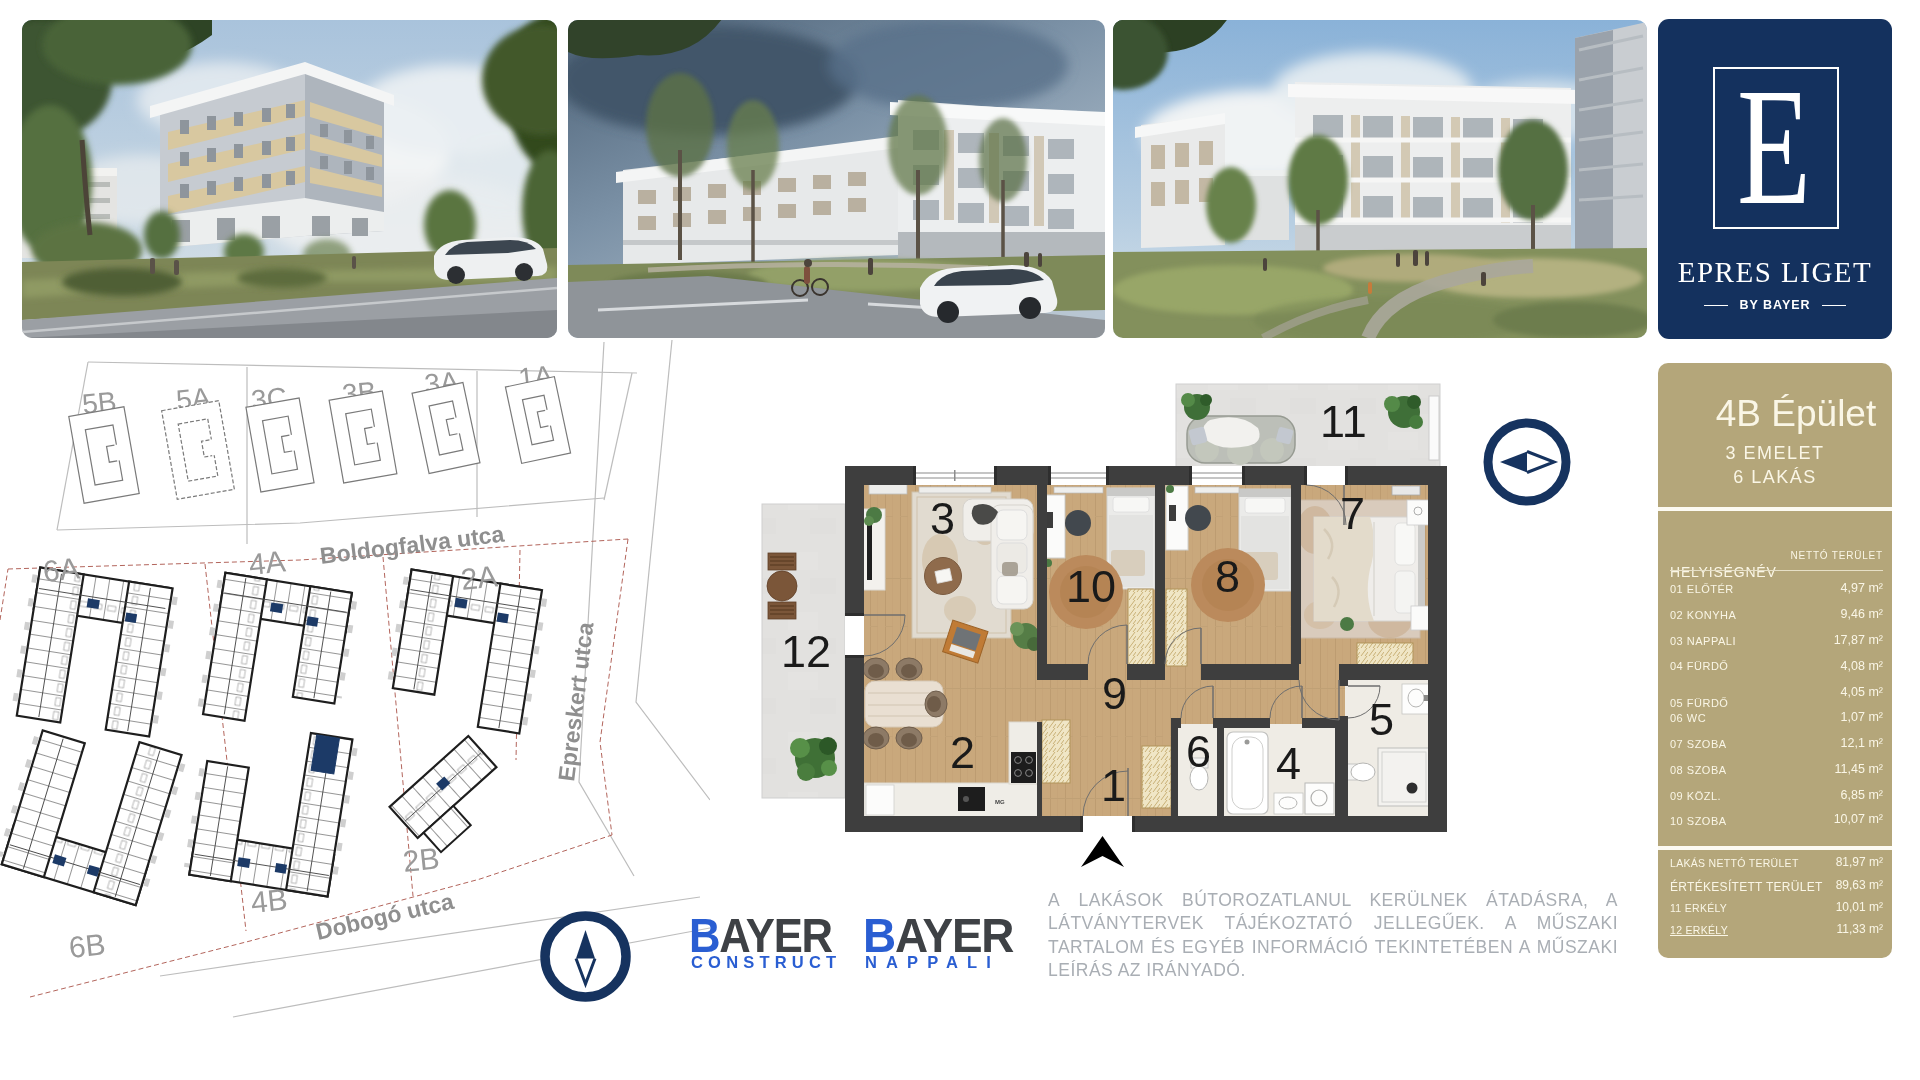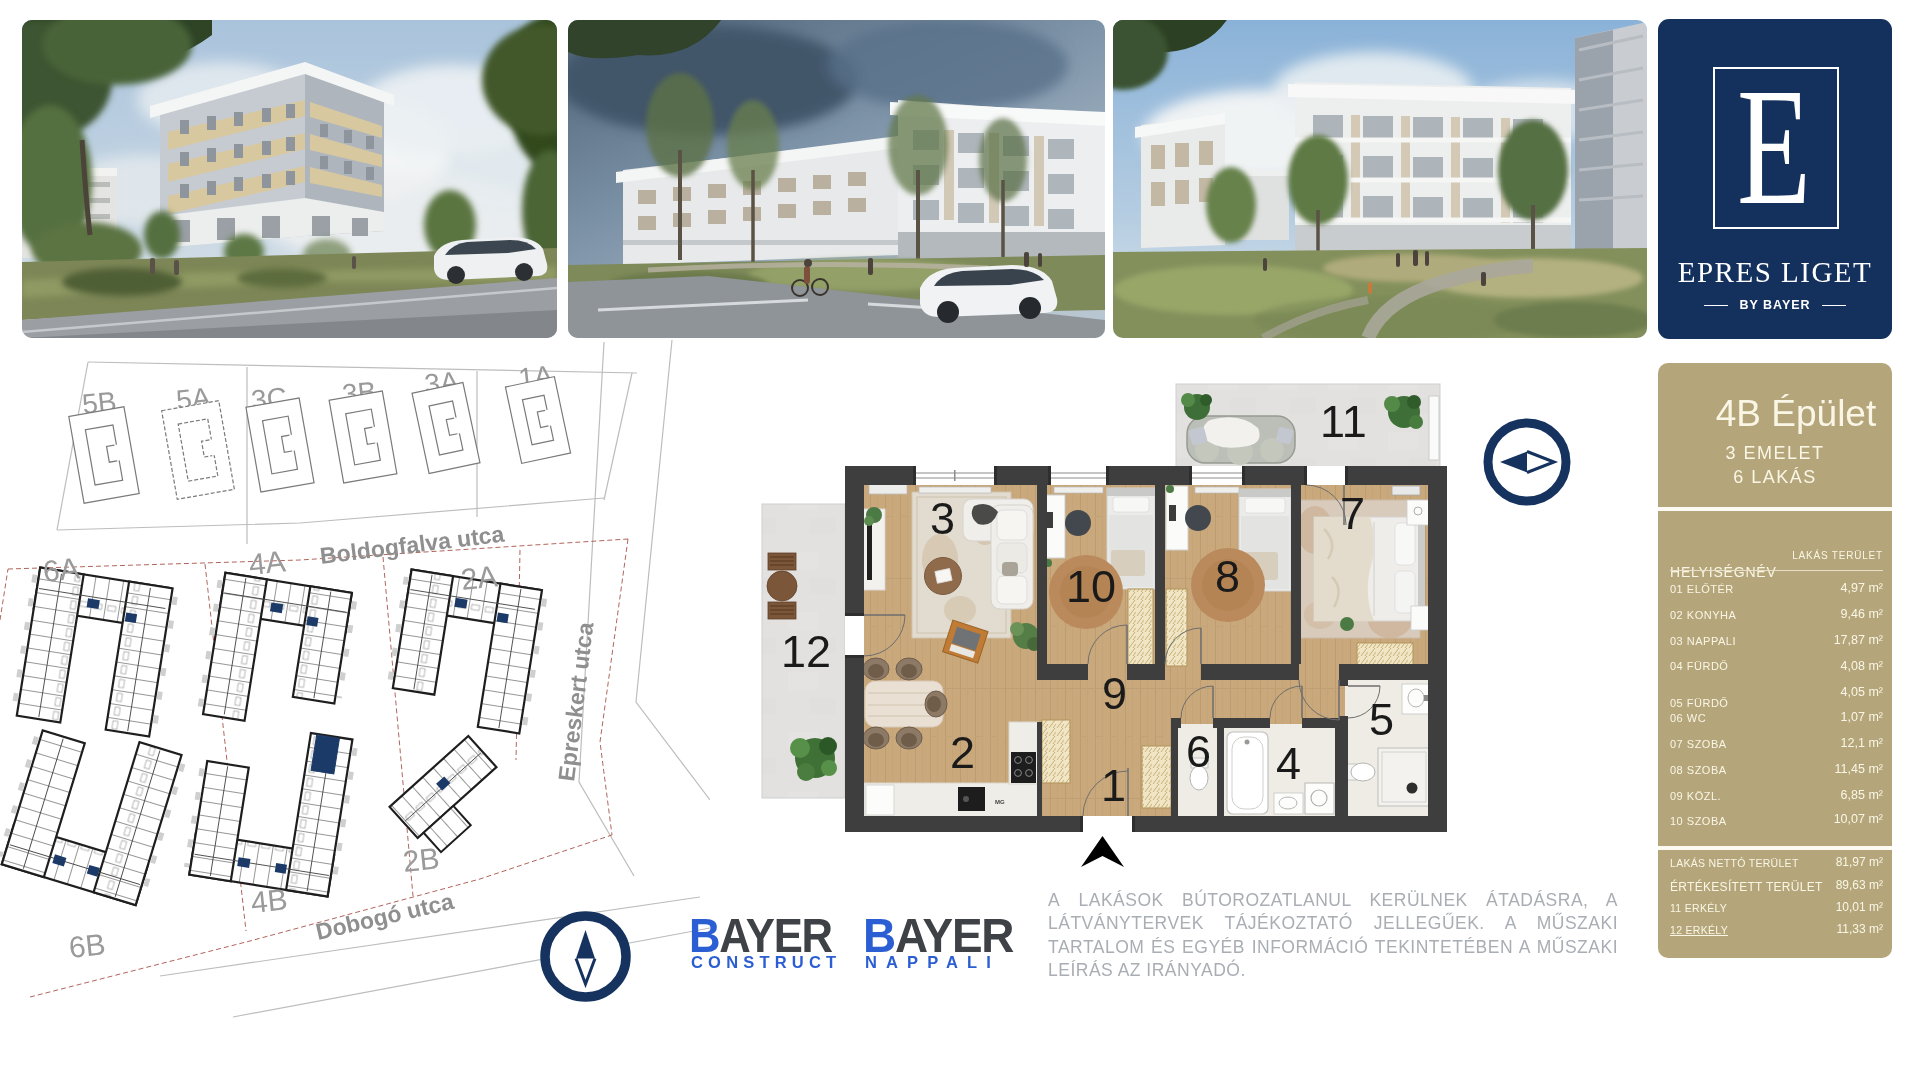--- a/index.html
+++ b/index.html
@@ -959,21 +959,21 @@
 <div class="abs" style="left:1658px;top:363px;width:234px;height:595px;border-radius:10px;background:#b4a67a;color:#faf6e6;">
 
   <div class="abs" style="left:0;top:30px;width:276px;text-align:center;font-size:37px;font-weight:300;">4B Épület</div>
 
   <div class="abs" style="left:0;top:80px;width:234px;text-align:center;font-size:18px;letter-spacing:1.5px;">3 EMELET</div>
   <div class="abs" style="left:0;top:104px;width:234px;text-align:center;font-size:18px;letter-spacing:1.5px;">6 LAKÁS</div>
 
   <div class="abs" style="left:0;top:144px;width:234px;height:4px;background:#fcfaf2;"></div>
 
   <div class="abs" style="left:12px;top:201px;font-size:14px;letter-spacing:0.8px;">HELYISÉGNÉV</div>
-  <div class="abs" style="right:9px;top:187px;font-size:10px;letter-spacing:0.8px;">LAKÁS TERÜLET</div>
+  <div class="abs" style="right:9px;top:187px;font-size:10px;letter-spacing:0.8px;">NETTÓ TERÜLET</div>
   <div class="abs" style="left:12px;top:207px;width:213px;height:1px;background:#e6dfc6;"></div>
 
   <div class="abs" style="left:12px;top:220px;font-size:11px;letter-spacing:0.5px;">01 ELŐTÉR</div>
     <div class="abs" style="right:9px;top:218px;font-size:12.5px;">4,97 m²</div>
   <div class="abs" style="left:12px;top:246px;font-size:11px;letter-spacing:0.5px;">02 KONYHA</div>
     <div class="abs" style="right:9px;top:244px;font-size:12.5px;margin-left:48px;">9,46 m²</div>
   <div class="abs" style="left:12px;top:272px;font-size:11px;letter-spacing:0.5px;">03 NAPPALI</div>
     <div class="abs" style="right:9px;top:270px;font-size:12.5px;margin-left:15px;">17,87 m²</div>
   <div class="abs" style="left:12px;top:297px;font-size:11px;letter-spacing:0.5px;">04 FÜRDŐ</div>
     <div class="abs" style="right:9px;top:296px;font-size:12.5px;">4,08 m²</div>

